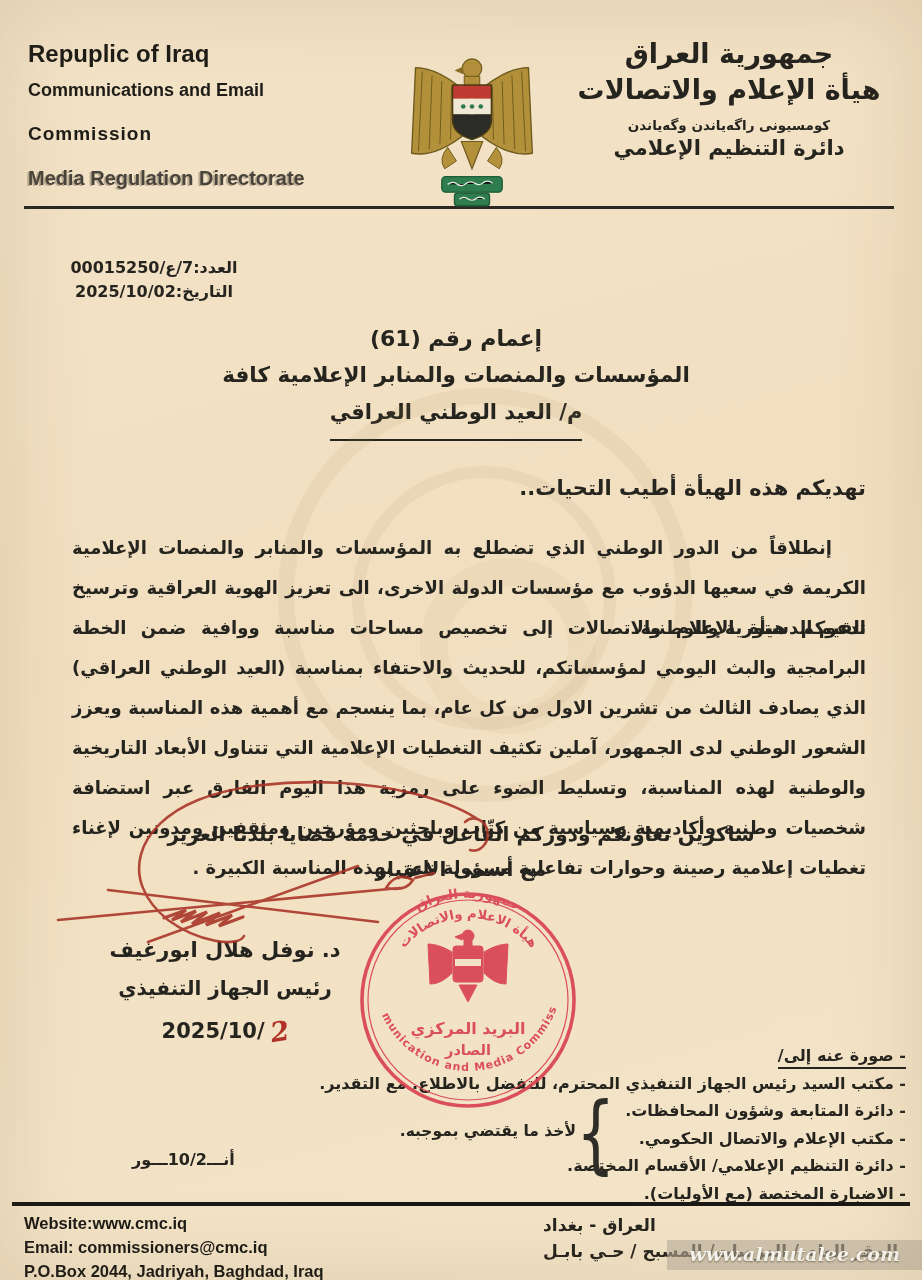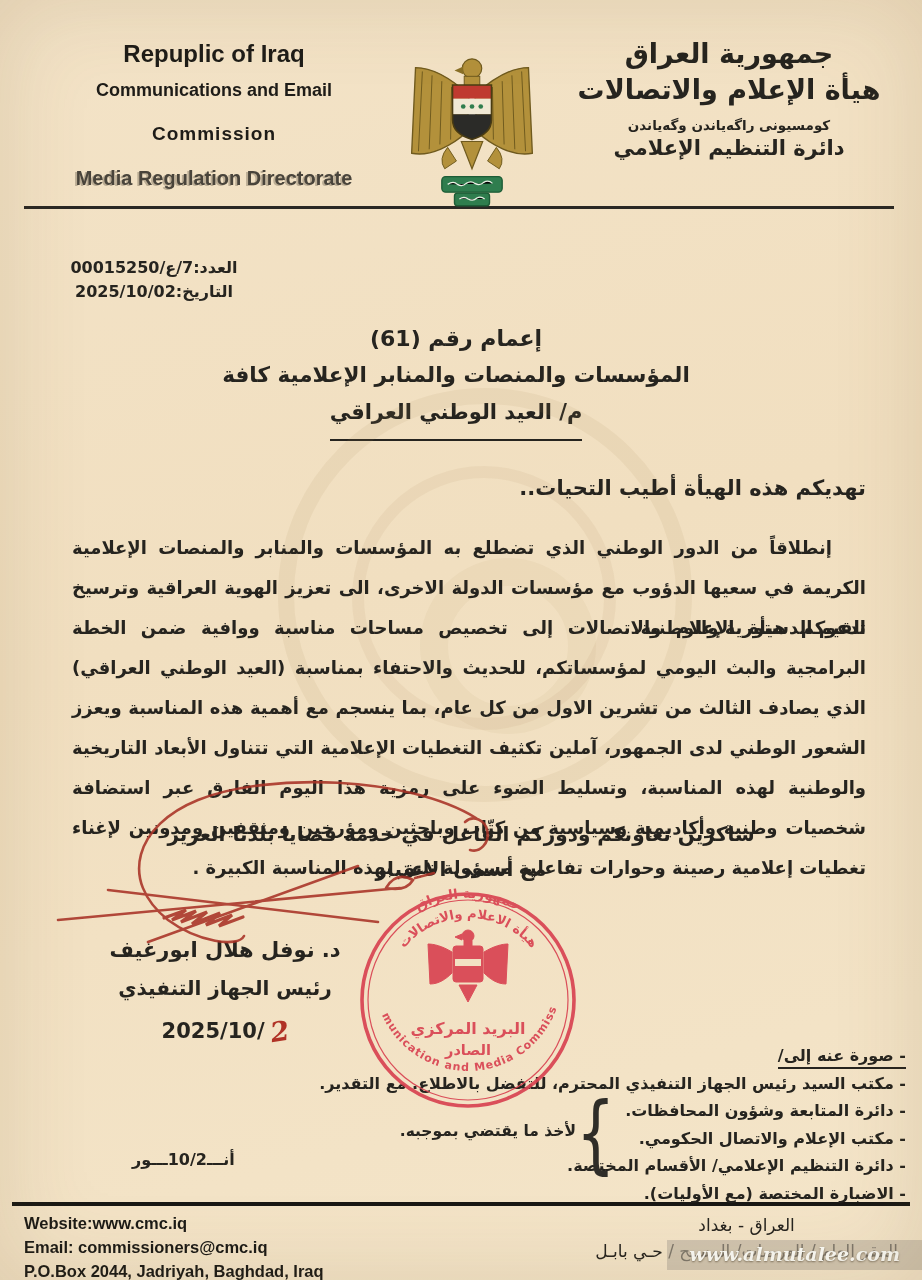--- a/index.html
+++ b/index.html
@@ -2,21 +2,21 @@
 <html lang="ar"><head>
 <meta charset="utf-8">
 <style>
   html,body{margin:0;padding:0;background:#8a8177;}
   .page{position:relative;width:922px;height:1280px;margin:0 auto;overflow:hidden;
         background:linear-gradient(165deg,#f3e3c7 0%,#f1dfc0 45%,#f4e5c9 100%);
         font-family:"DejaVu Sans",sans-serif;color:#26241f;}
   .vignette{position:absolute;inset:0;box-shadow:inset 0 0 90px rgba(110,80,40,.16);pointer-events:none;z-index:9;}
 
   
-  .hdr-en{position:absolute;left:28px;top:40px;width:372px;text-align:center;
+  .hdr-en{position:absolute;left:28px;top:40px;width:372px;text-align:left;
           font-family:"Liberation Sans",sans-serif;font-weight:bold;color:#1e1c18;}
   .hdr-en .l1{font-size:24px;margin-bottom:12px;}
   .hdr-en .l2{font-size:18px;margin-bottom:22px;}
   .hdr-en .l3{font-size:19px;letter-spacing:1px;margin-bottom:22px;}
   .hdr-en .l4{font-size:20px;color:#49443b;text-shadow:-2px 1px 0 rgba(70,62,46,.32);}
   .emblem{position:absolute;left:399px;top:33px;width:146px;height:183px;z-index:4;}
   .hdr-ar{position:absolute;left:556px;top:36px;width:346px;text-align:center;direction:rtl;font-weight:bold;}
   .calli{font-size:27px;line-height:1.32;}
   .kurdish{font-size:13.5px;margin-top:10px;}
   .directorate{font-size:21px;margin-top:3px;}
@@ -65,22 +65,22 @@
   .brace{position:absolute;left:576px;top:1090px;font-size:86px;font-weight:400;color:#2f2d28;
          transform:scaleX(.72);transform-origin:left top;line-height:1;z-index:2;}
   .brace-note{position:absolute;right:346px;top:1122px;direction:rtl;white-space:nowrap;
               font-weight:bold;font-size:15.5px;}
   .typist{position:absolute;left:132px;top:1150px;direction:rtl;font-weight:bold;font-size:16px;}
 
   
   .ftr-rule{position:absolute;left:12px;top:1202px;width:898px;height:4px;background:#191814;}
   .ftr-left{position:absolute;left:24px;top:1212px;font-family:"Liberation Sans",sans-serif;
             font-weight:bold;font-size:16.5px;line-height:1.45;color:#1b1a16;}
-  .ftr-right{position:absolute;right:24px;top:1212px;direction:rtl;text-align:center;
-             font-weight:normal;font-size:17px;line-height:1.55;}
+  .ftr-right{position:absolute;right:24px;top:1212px;direction:rtl;text-align:left;
+             font-weight:bold;font-size:17px;line-height:1.55;}
   .site-wm{position:absolute;right:0;top:1240px;padding:3px 22px 5px;background:rgba(185,175,158,.6);
            color:#fbfbf6;font-style:italic;font-weight:bold;font-size:19px;
            font-family:"DejaVu Serif",serif;z-index:8;text-shadow:0 1px 2px rgba(60,50,30,.55);}
 </style>
 </head>
 <body>
 
 <div class="page">
 
   <div class="hdr-en">

